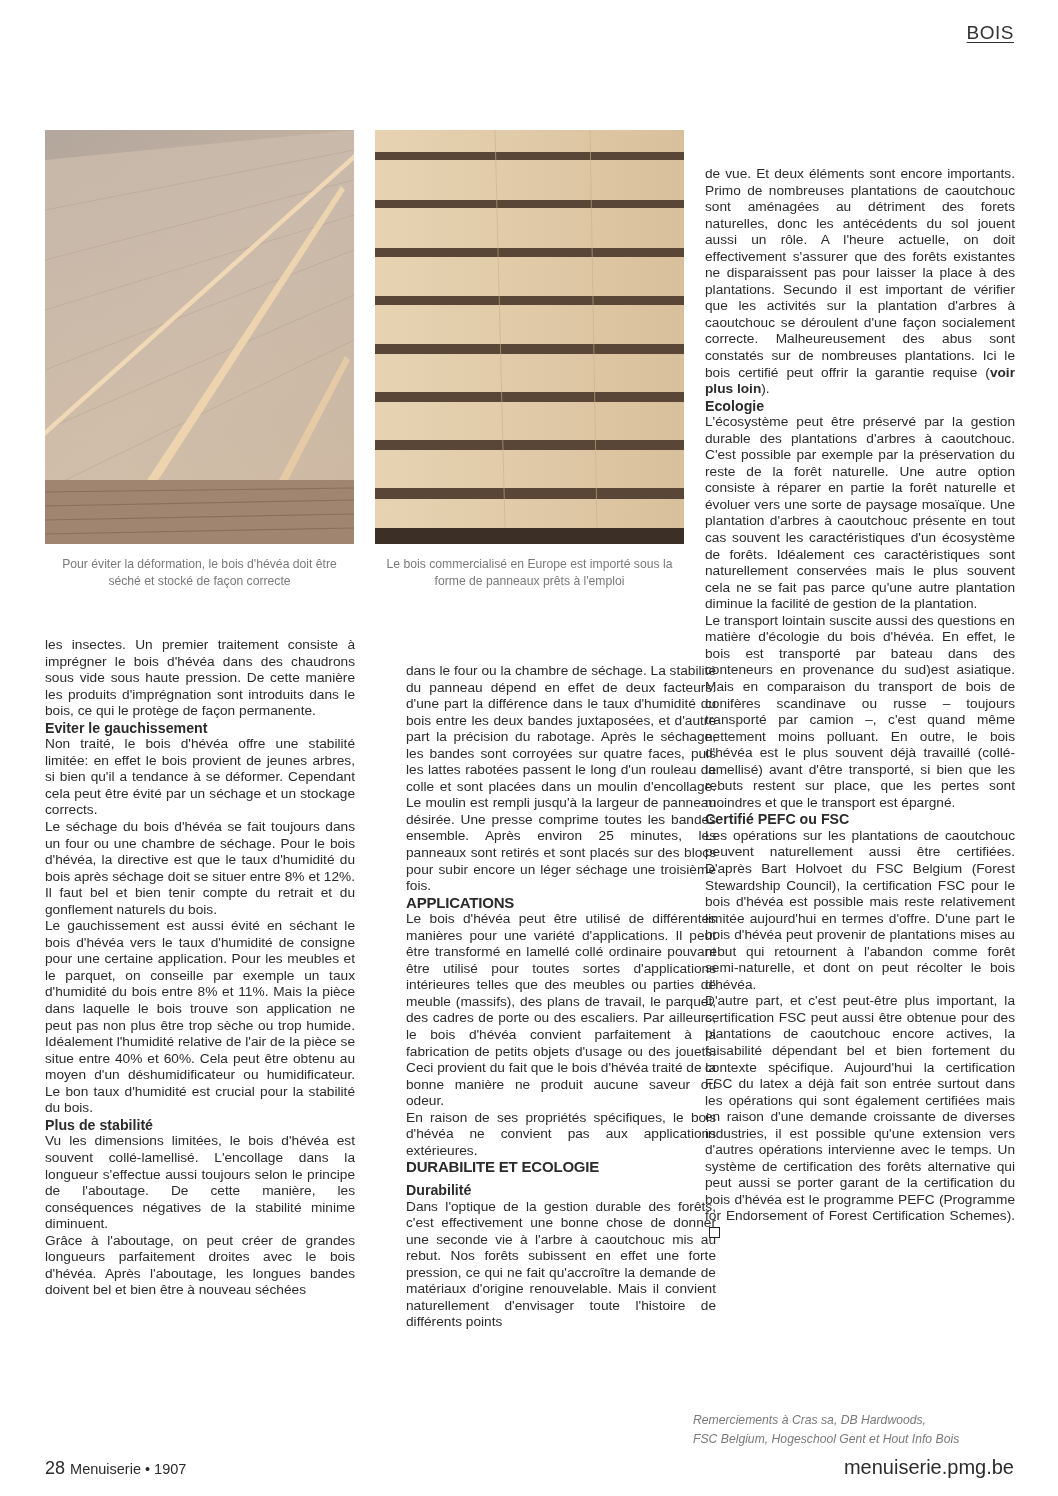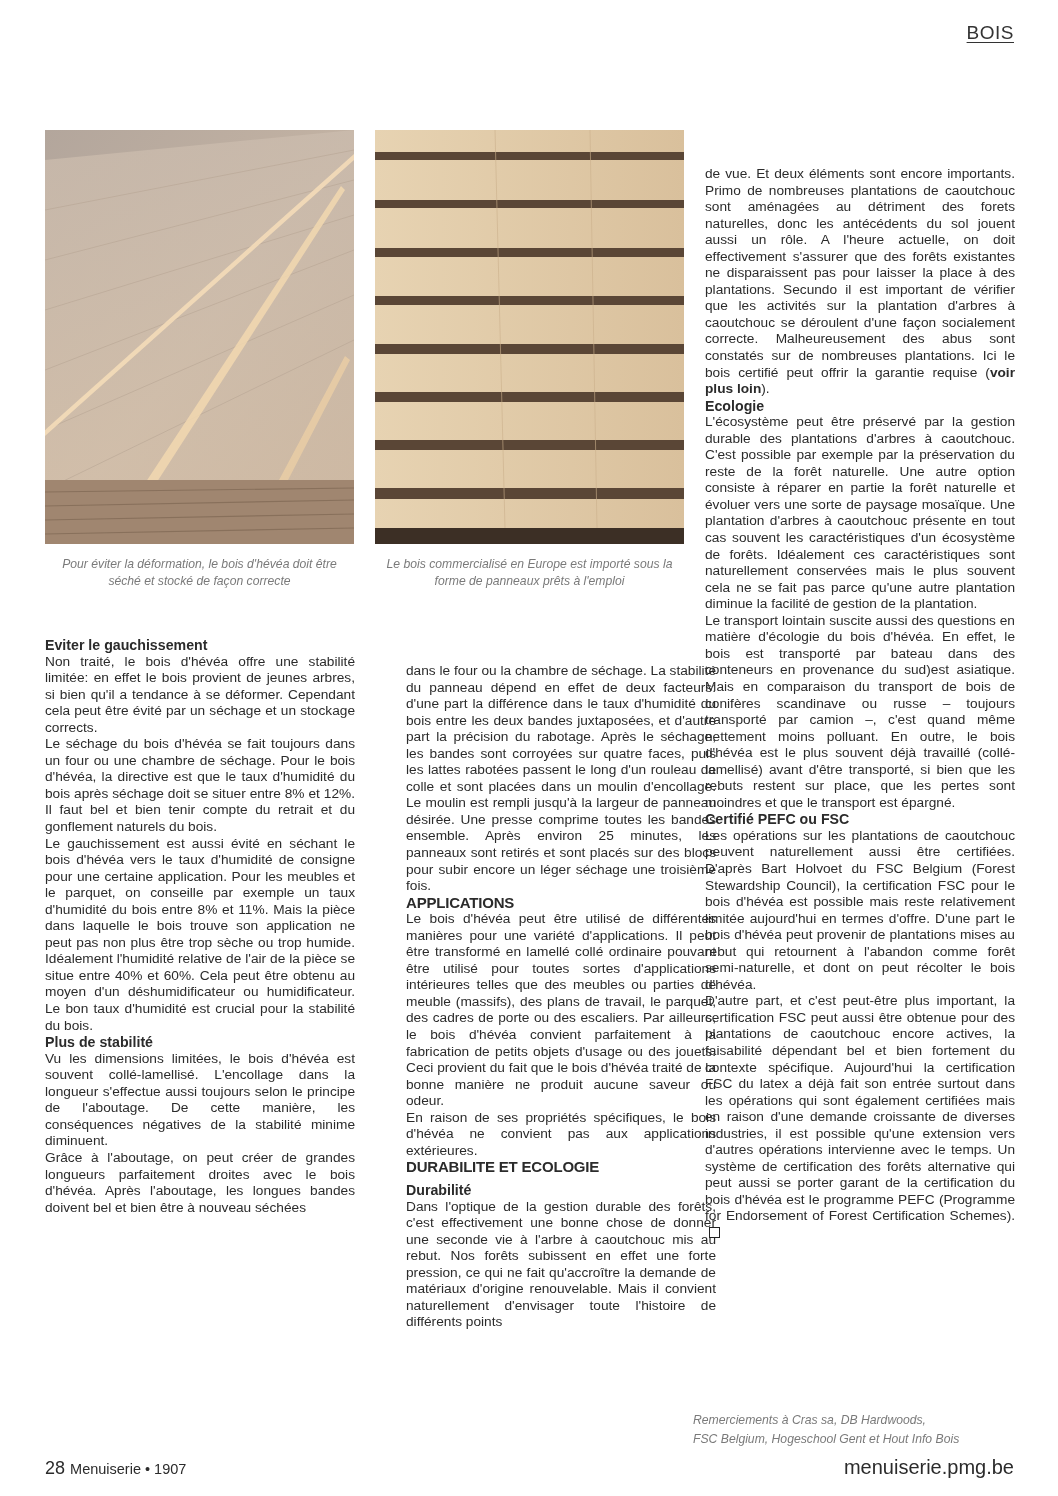--- a/index.html
+++ b/index.html
@@ -11,21 +11,21 @@
     position: absolute; top: 22px; right: 44px;
     font-size: 19px; letter-spacing: 0.5px; color: #333;
     text-decoration: underline; text-underline-offset: 3px;
   }
   .photo { position: absolute; top: 130px; height: 414px; overflow: hidden; }
   .photo-1 { left: 45px; width: 309px; }
   .photo-2 { left: 375px; width: 309px; }
 
   .caption {
     position: absolute; top: 556px; width: 309px;
-    font-size: 12.2px; line-height: 17px; font-style: italic;
+    font-size: 12.2px; line-height: 17px; 
     color: #7a7a7a; text-align: center;
   }
   .caption-1 { left: 45px; }
   .caption-2 { left: 375px; }
 
   .col {
     position: absolute; width: 310px;
     font-size: 13.7px; line-height: 16.55px; color: #2b2b2b;
     text-align: justify; hyphens: auto;
   }
@@ -126,20 +126,21 @@
       <line x1="120" y1="0" x2="130" y2="398"></line>
       <line x1="215" y1="0" x2="222" y2="398"></line>
     </g>
   </svg>
 </div>
 
 <div class="caption caption-1">Pour éviter la déformation, le bois d'hévéa doit être séché et stocké de façon correcte</div>
 <div class="caption caption-2">Le bois commercialisé en Europe est importé sous la forme de panneaux prêts à l'emploi</div>
 
 <div class="col col-1">
+  <p>les insectes. Un premier traitement consiste à imprégner le bois d'hévéa dans des chaudrons sous vide sous haute pression. De cette manière les produits d'imprégnation sont introduits dans le bois, ce qui le protège de façon permanente.</p>
   <p class="subhead">Eviter le gauchissement</p>
   <p>Non traité, le bois d'hévéa offre une stabilité limitée: en effet le bois provient de jeunes arbres, si bien qu'il a tendance à se déformer. Cependant cela peut être évité par un séchage et un stockage corrects.</p>
   <p>Le séchage du bois d'hévéa se fait toujours dans un four ou une chambre de séchage. Pour le bois d'hévéa, la directive est que le taux d'humidité du bois après séchage doit se situer entre 8% et 12%. Il faut bel et bien tenir compte du retrait et du gonflement naturels du bois.</p>
   <p>Le gauchissement est aussi évité en séchant le bois d'hévéa vers le taux d'humidité de consigne pour une certaine application. Pour les meubles et le parquet, on conseille par exemple un taux d'humidité du bois entre 8% et 11%. Mais la pièce dans laquelle le bois trouve son application ne peut pas non plus être trop sèche ou trop humide. Idéalement l'humidité relative de l'air de la pièce se situe entre 40% et 60%. Cela peut être obtenu au moyen d'un déshumidificateur ou humidificateur. Le bon taux d'humidité est crucial pour la stabilité du bois.</p>
   <p class="subhead">Plus de stabilité</p>
   <p>Vu les dimensions limitées, le bois d'hévéa est souvent collé-lamellisé. L'encollage dans la longueur s'effectue aussi toujours selon le principe de l'aboutage. De cette manière, les conséquences négatives de la stabilité minime diminuent.</p>
   <p>Grâce à l'aboutage, on peut créer de grandes longueurs parfaitement droites avec le bois d'hévéa. Après l'aboutage, les longues bandes doivent bel et bien être à nouveau séchées</p>
 </div>
 
 <div class="col col-2">

